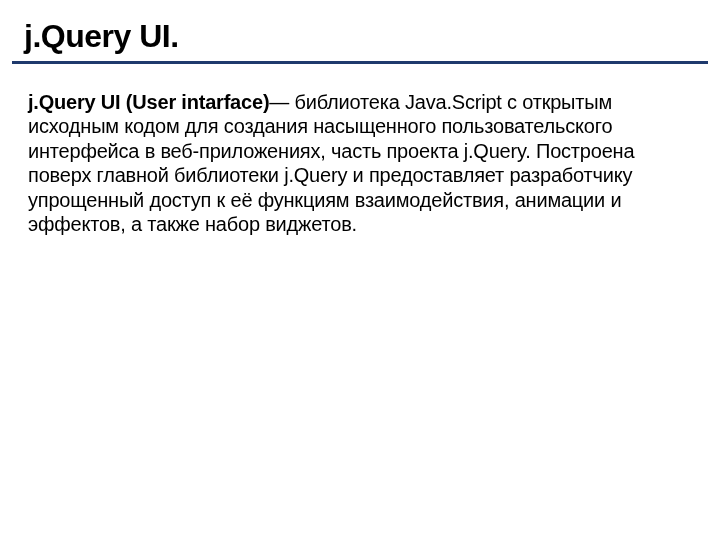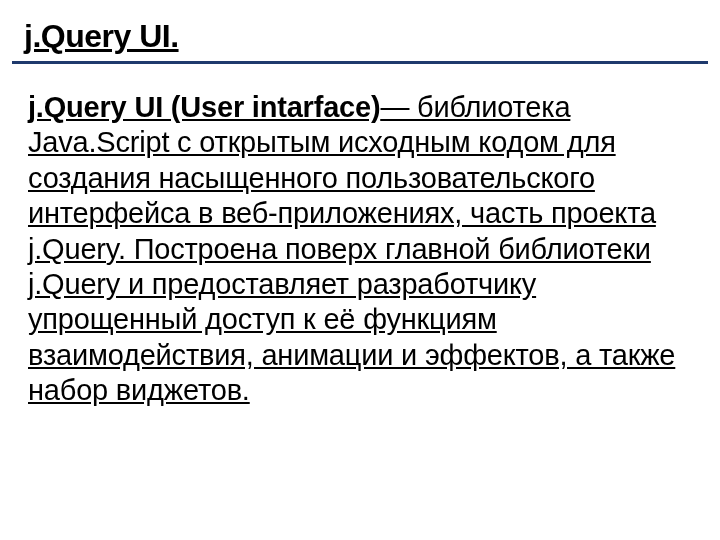--- a/index.html
+++ b/index.html
@@ -11,39 +11,38 @@
       width: 720px;
       height: 540px;
       background: #ffffff;
       font-family: Arial, Helvetica, sans-serif;
       overflow: hidden;
     }
     .slide {
       width: 100%;
       height: 100%;
       padding: 18px 0 0 0;
-      text-decoration: underline;
     }
     .title {
       font-size: 32px;
       font-weight: bold;
       color: #000000;
       padding-left: 24px;
       padding-bottom: 6px;
       letter-spacing: -0.5px;
     }
     .divider {
       height: 3px;
       background: #1f3a6d;
       margin: 0 12px 0 12px;
       width: 696px;
     }
     .body-text {
       padding: 26px 36px 0 28px;
-      font-size: 29px;
+      font-size: 20px;
       line-height: 1.22;
       color: #000000;
       letter-spacing: -0.2px;
     }
     .body-text .bold-lead {
       font-weight: bold;
     }
   </style>
 </head>
 <body>

